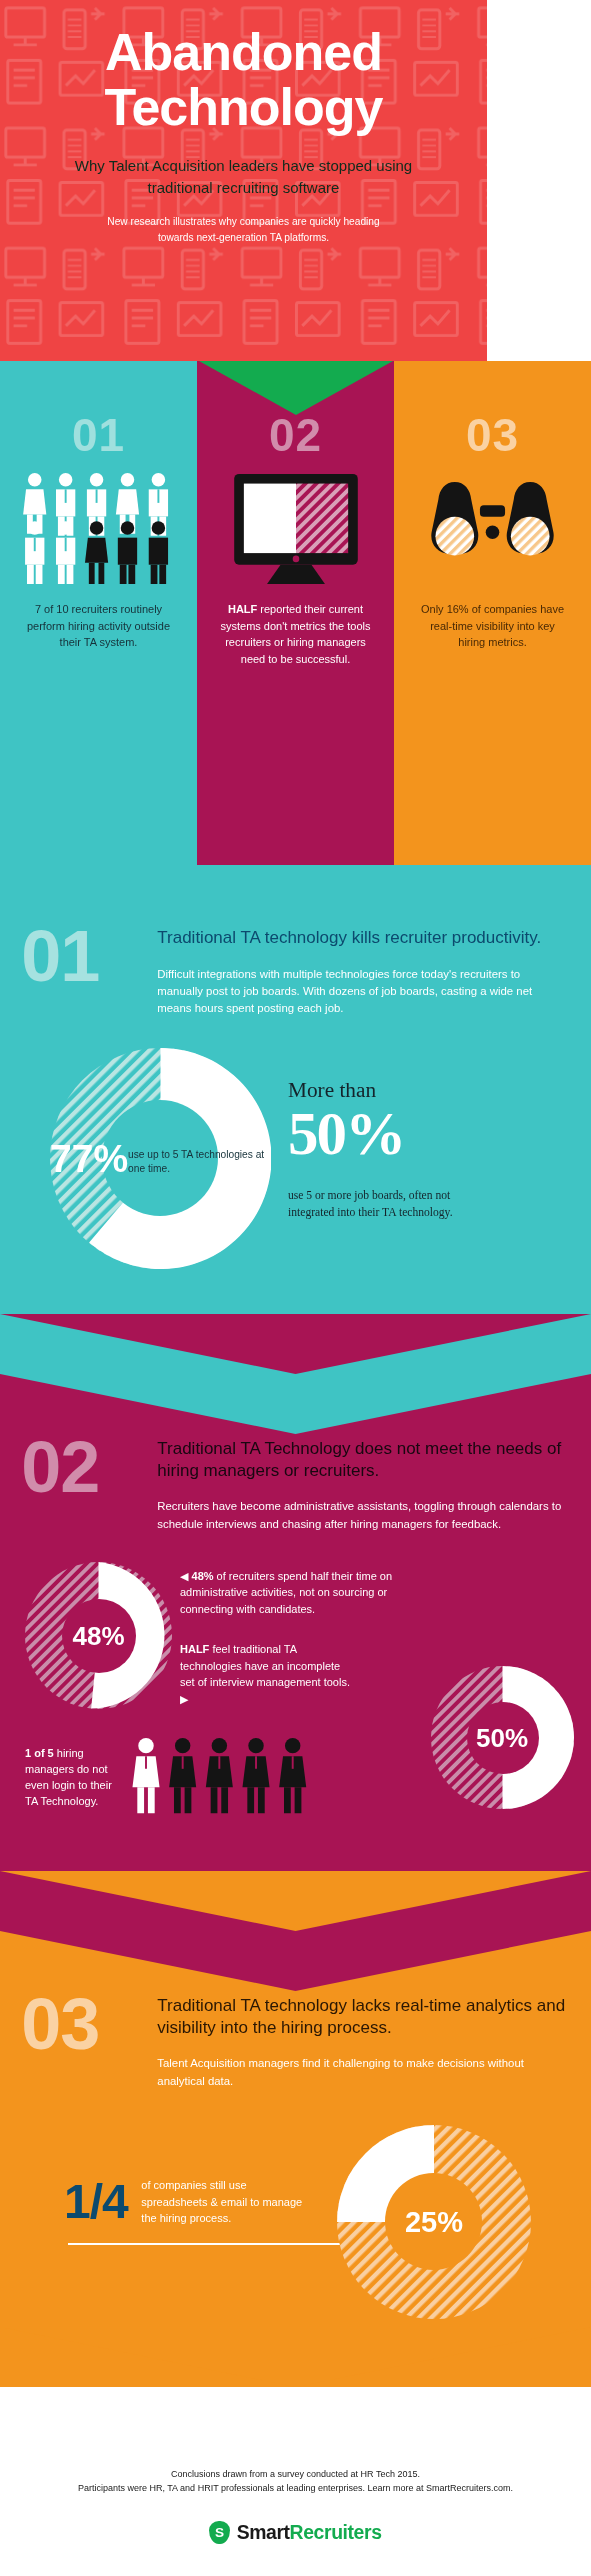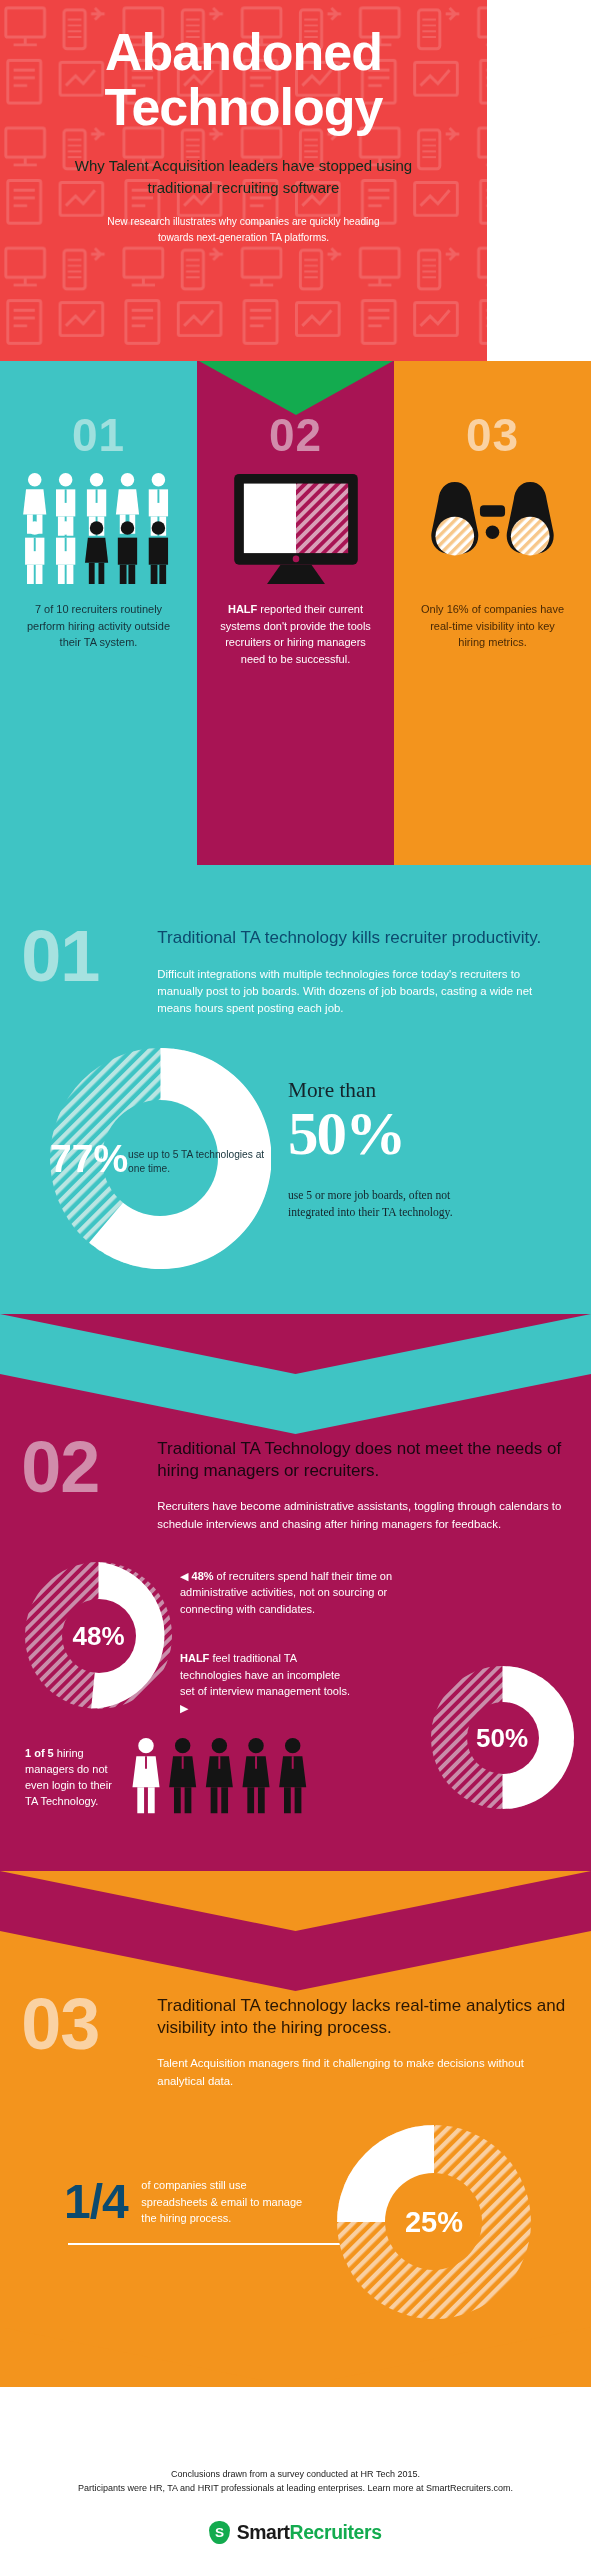--- a/index.html
+++ b/index.html
@@ -259,21 +259,21 @@
     left: 37px; top: 37px; width: 74px; height: 74px;
     background: #a81454;
   }
   .s2-donut48 .pct { font-size: 26px; }
   .s2-mid {
     position: absolute;
     left: 180px; top: 15.5px; width: 262px;
     color: #ffffff;
   }
   .s2-mid p { font-size: 11px; line-height: 1.5; }
-  .s2-mid .blk2 { margin-top: 33px; width: 170px; }
+  .s2-mid .blk2 { margin-top: 24px; width: 170px; }
   .s2-donut50 {
     position: absolute;
     right: 17.5px; top: 114px;
     width: 143px; height: 143px;
   }
   .s2-donut50 .hole {
     left: 36px; top: 36px; width: 72px; height: 72px;
     background: #a81454;
   }
   .s2-donut50 .pct { font-size: 26px; }
@@ -507,21 +507,21 @@
               <rect width="4" height="8" fill="#d9a0b8"></rect>
             </pattern>
           </defs>
           <rect x="2" y="2" width="128" height="94" rx="5" fill="#141414"></rect>
           <rect x="12" y="12" width="54" height="72" fill="#ffffff"></rect>
           <rect x="66" y="12" width="54" height="72" fill="url(#stripeMag)"></rect>
           <circle cx="66" cy="90" r="3.4" fill="#a81454"></circle>
           <path d="M50 96h32l14 20H36z" fill="#141414"></path>
         </svg>
       </div>
-      <div class="tri-text"><b>HALF</b><span> reported their current systems don't provide the tools recruiters or hiring managers need to be successful.</span></div>
+      <div class="tri-text"><b>HALF</b><span> reported their current systems don't metrics the tools recruiters or hiring managers need to be successful.</span></div>
     </div>
 
     <div class="tri-col c3">
       <div class="tri-num">03</div>
       <div class="tri-icon">
         <svg width="145" height="103" viewBox="0 0 150 106">
           <defs>
             <pattern id="stripeOr" width="7" height="7" patternUnits="userSpaceOnUse" patternTransform="rotate(45)">
               <rect width="7" height="7" fill="#ffffff"></rect>
               <rect width="3.5" height="7" fill="#f7c78a"></rect>

